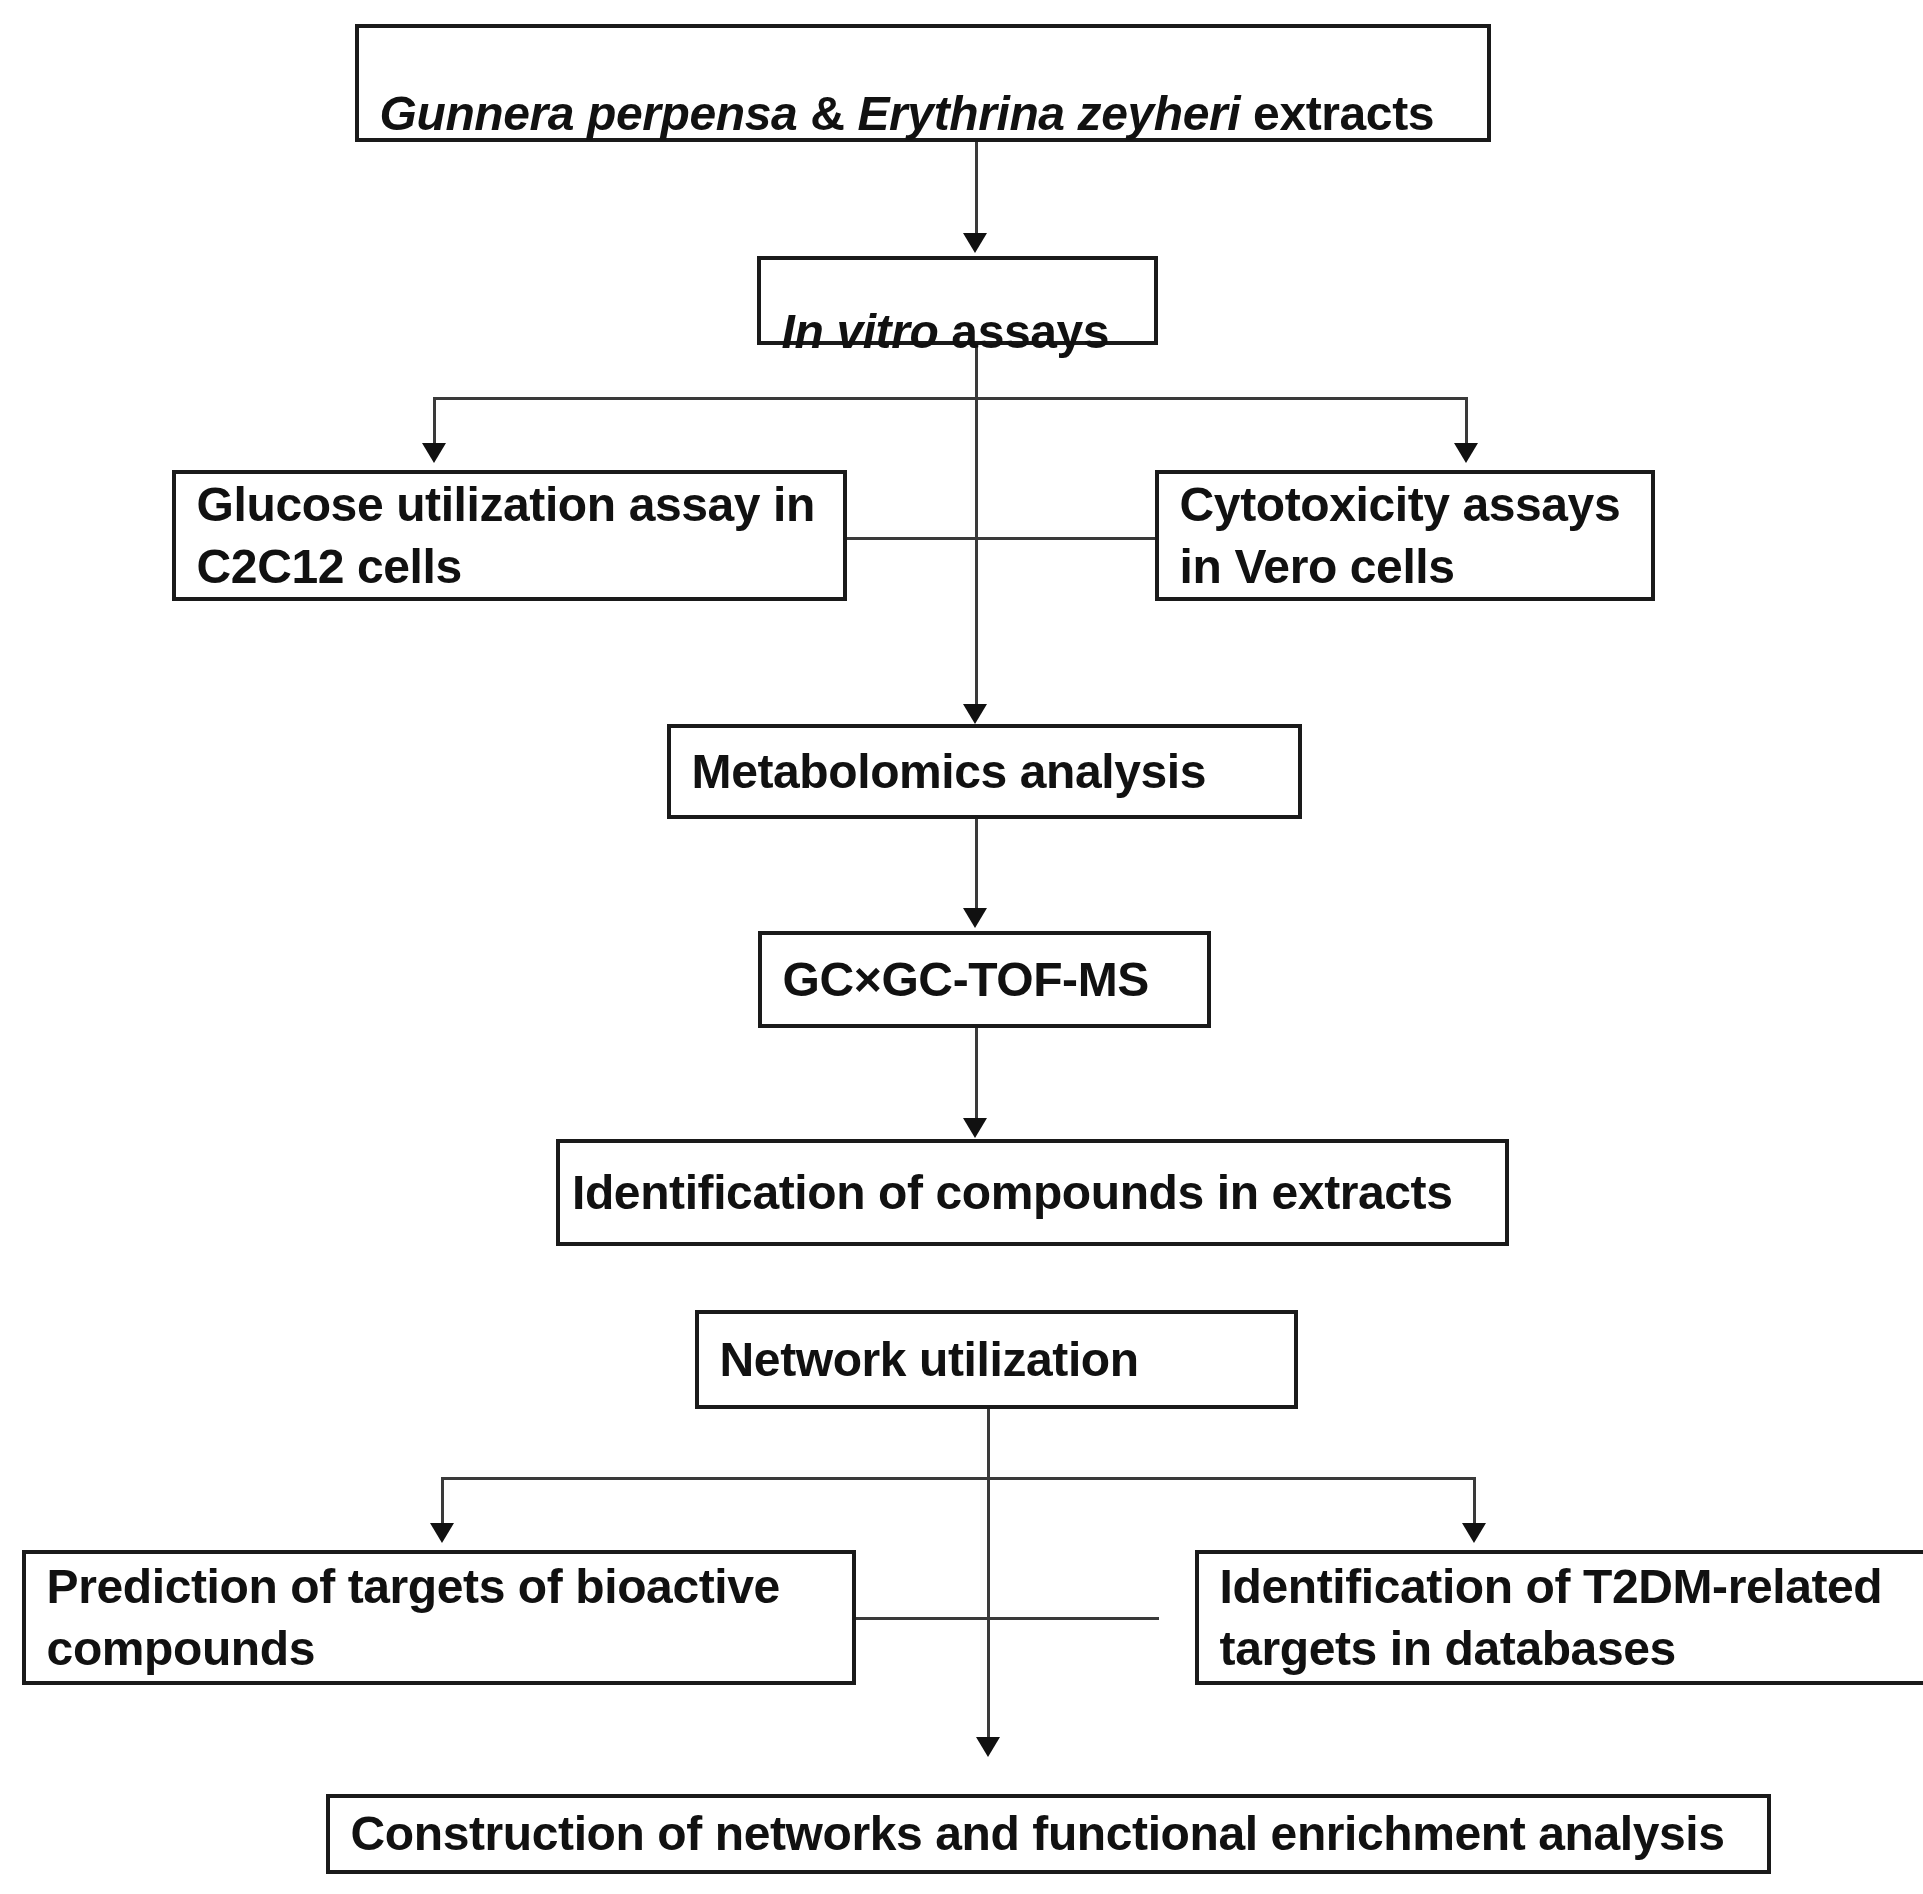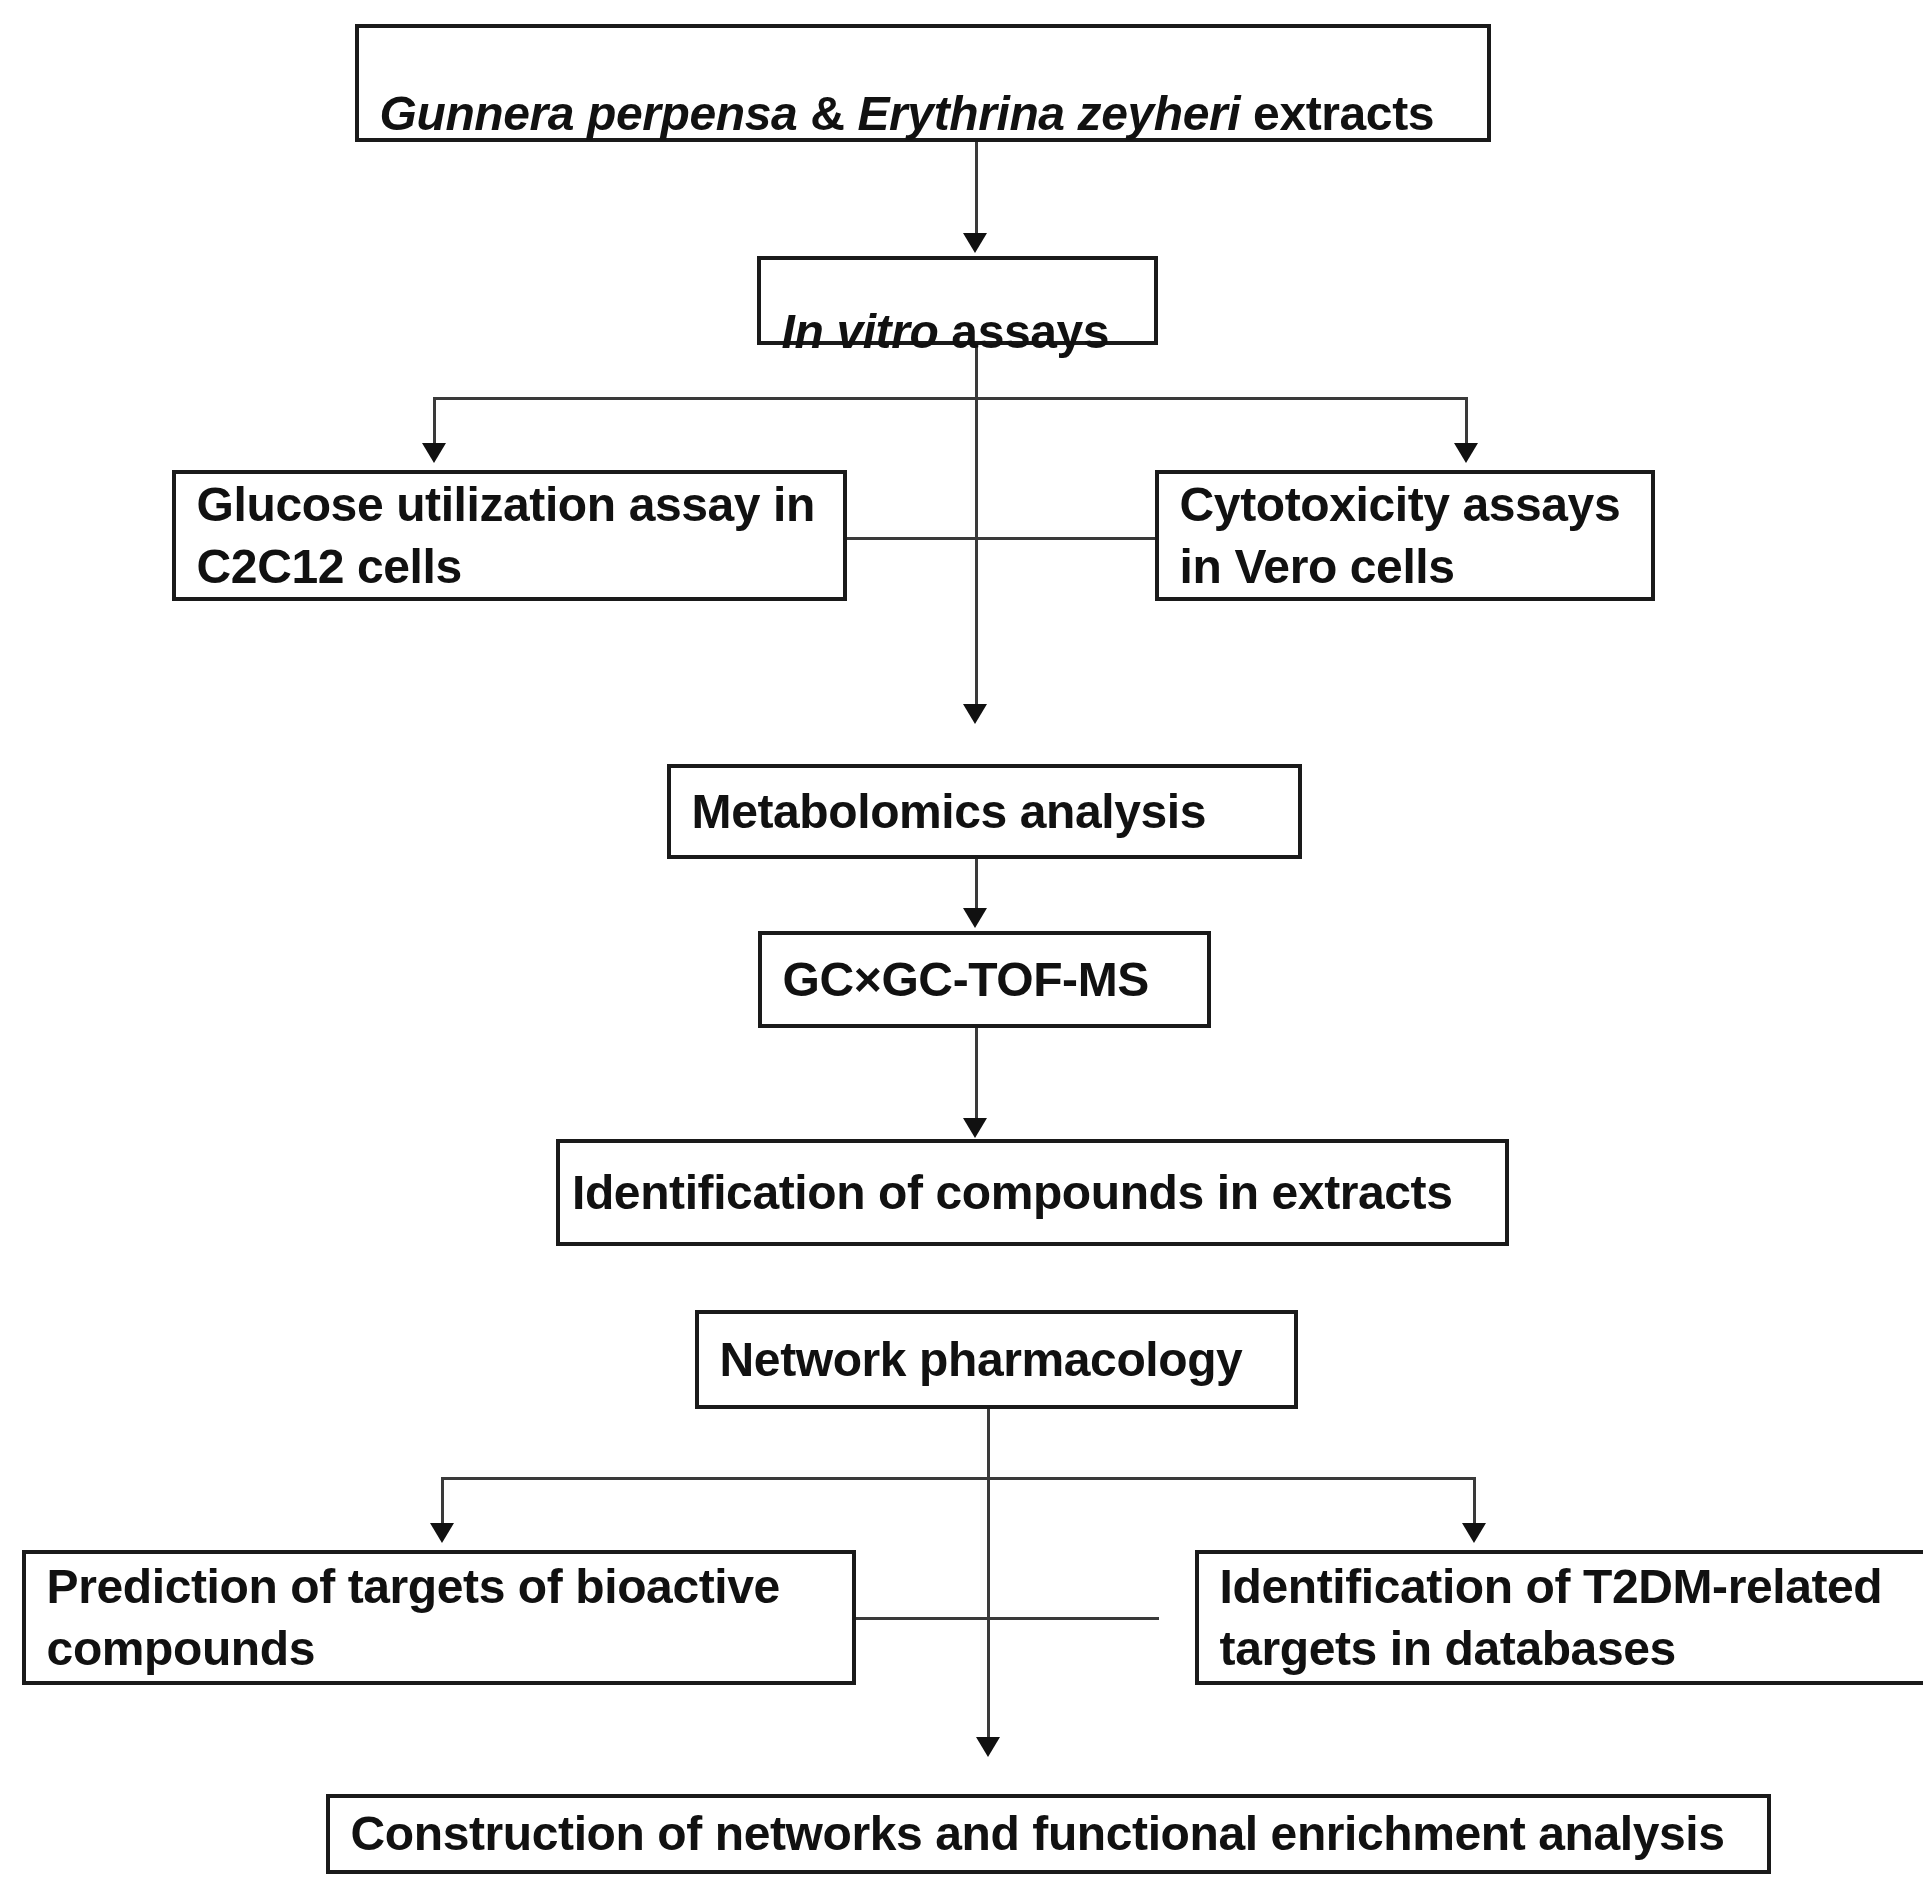--- a/index.html
+++ b/index.html
@@ -97,40 +97,40 @@
 C2C12 cells</span>
   </div>
 
   <div class="node" style="left:1155px; top:470px; width:500px; height:131px;">
     <span class="label">Cytotoxicity assays
 in Vero cells</span>
   </div>
 
   <div class="hline" style="left:846px; top:537px; width:309px;"></div>
 
-  <div class="node" style="left:667px; top:724px; width:635px; height:95px;margin-top:40px;">
+  <div class="node" style="left:667px; top:724px; width:635px; height:95px;">
     <span class="label">Metabolomics analysis</span>
   </div>
 
   <div class="vline" style="left:975px; top:819px; height:95px;"></div>
   <div class="arrow" style="left:963px; top:908px;"></div>
 
   <div class="node center" style="left:758px; top:931px; width:453px; height:97px;">
     <span class="label">GC×GC-TOF-MS</span>
   </div>
 
   <div class="vline" style="left:975px; top:1028px; height:97px;"></div>
   <div class="arrow" style="left:963px; top:1118px;"></div>
 
   <div class="node" style="left:556px; top:1139px; width:953px; height:107px;padding-left:12px;">
     <span class="label">Identification of compounds  in extracts</span>
   </div>
 
   <div class="node" style="left:695px; top:1310px; width:603px; height:99px;">
-    <span class="label">Network pharmacology</span>
+    <span class="label">Network utilization</span>
   </div>
 
   <div class="vline" style="left:987px; top:1409px; height:341px;"></div>
   <div class="arrow" style="left:976px; top:1737px;"></div>
 
   <div class="hline" style="left:442px; top:1477px; width:1032px;"></div>
   <div class="vline" style="left:441px; top:1477px; height:49px;"></div>
   <div class="arrow" style="left:430px; top:1523px;"></div>
   <div class="vline" style="left:1473px; top:1477px; height:49px;"></div>
   <div class="arrow" style="left:1462px; top:1523px;"></div>

